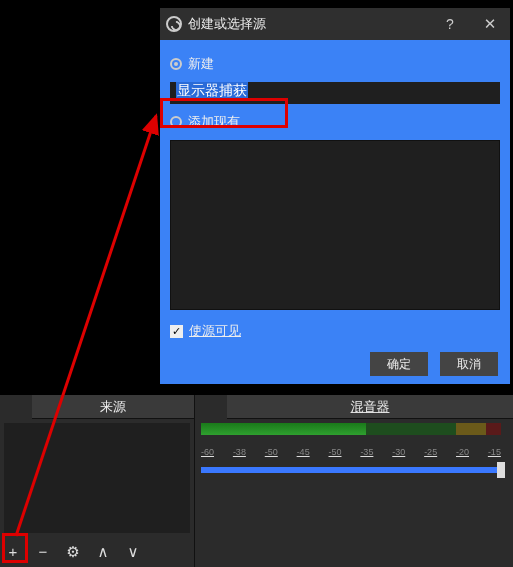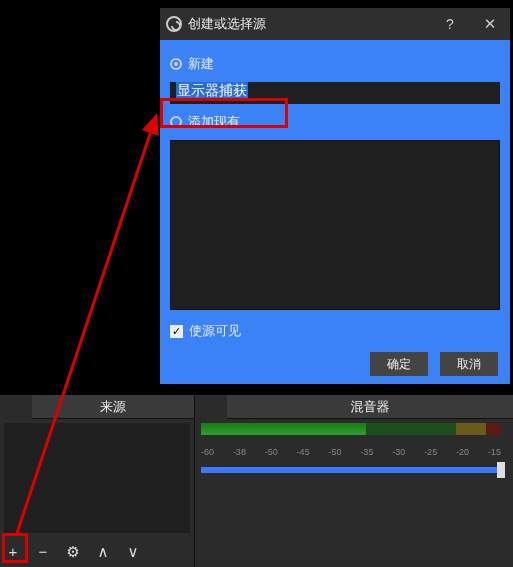--- a/index.html
+++ b/index.html
@@ -15,27 +15,27 @@
   .radio-row { display: flex; align-items: center; margin: 8px 0; height: 20px; }
   .radio { width: 12px; height: 12px; border-radius: 50%; border: 2px solid #ccc; margin-right: 6px; position: relative; }
   .radio.checked::after { content: ""; position: absolute; left: 2px; top: 2px; width: 4px; height: 4px; border-radius: 50%; background: #ccc; }
   .radio-label { color: #eee; }
   .input-row { margin: 4px 0 6px 0; }
   .name-input { width: 100%; background: #1f1f1f; border: none; height: 22px; color: #bbb; padding: 0 6px; font-size: 14px; }
   .name-input span { background: #2a6bd8; color: #fff; padding: 0 1px; }
   .existing-list { width: 100%; height: 170px; background: #1f1f1f; border: 1px solid #111; margin-top: 6px; }
   .check-row { display: flex; align-items: center; margin-top: 12px; }
   .checkbox { width: 13px; height: 13px; background: #eee; margin-right: 6px; display: flex; align-items: center; justify-content: center; color: #000; font-size: 11px; line-height: 1; }
-  .check-label { color: #eee; }
+  .check-label { color: #eee; text-decoration: underline; }
   .button-row { display: flex; justify-content: flex-end; gap: 12px; margin-top: 12px; padding-right: 2px; }
   .btn { background: #444; border: none; color: #eee; width: 58px; height: 24px; font-size: 12px; cursor: default; }
   .bottom-panels { position: absolute; left: 0; top: 395px; width: 513px; height: 172px; display: flex; background: #2b2b2b; }
   .panel { display: flex; flex-direction: column; }
   .panel-sources { width: 195px; border-right: 1px solid #111; }
-  .panel-mixer { flex: 1; }
+  .panel-mixer { flex: 1; text-decoration: underline; }
   .panel-header { background: #3a3a3a; height: 24px; display: flex; align-items: center; justify-content: center; color: #eee; border-bottom: 1px solid #111; font-size: 13px; margin-left: 32px; }
   .panel-body { flex: 1; position: relative; background: #2b2b2b; }
   .sources-list { position: absolute; left: 0; top: 0; right: 0; bottom: 30px; background: #1f1f1f; margin: 4px; }
   .sources-toolbar { position: absolute; left: 4px; bottom: 4px; height: 24px; display: flex; align-items: center; gap: 12px; }
   .tool-icon { width: 18px; text-align: center; color: #ddd; font-size: 15px; line-height: 1; cursor: default; }
   .mixer-body { padding: 4px 0 0 6px; }
   .mixer-track-label { color: #ddd; font-size: 12px; margin-bottom: 4px; }
   .meter { position: relative; height: 12px; width: 300px; background: #1f1f1f; }
   .meter .bar-green { position: absolute; left: 0; top: 0; bottom: 0; width: 55%; background: linear-gradient(#1a7a1a, #2fa02f); }
   .meter .bar-green-dim { position: absolute; left: 55%; top: 0; bottom: 0; width: 30%; background: #1e4d1e; }

